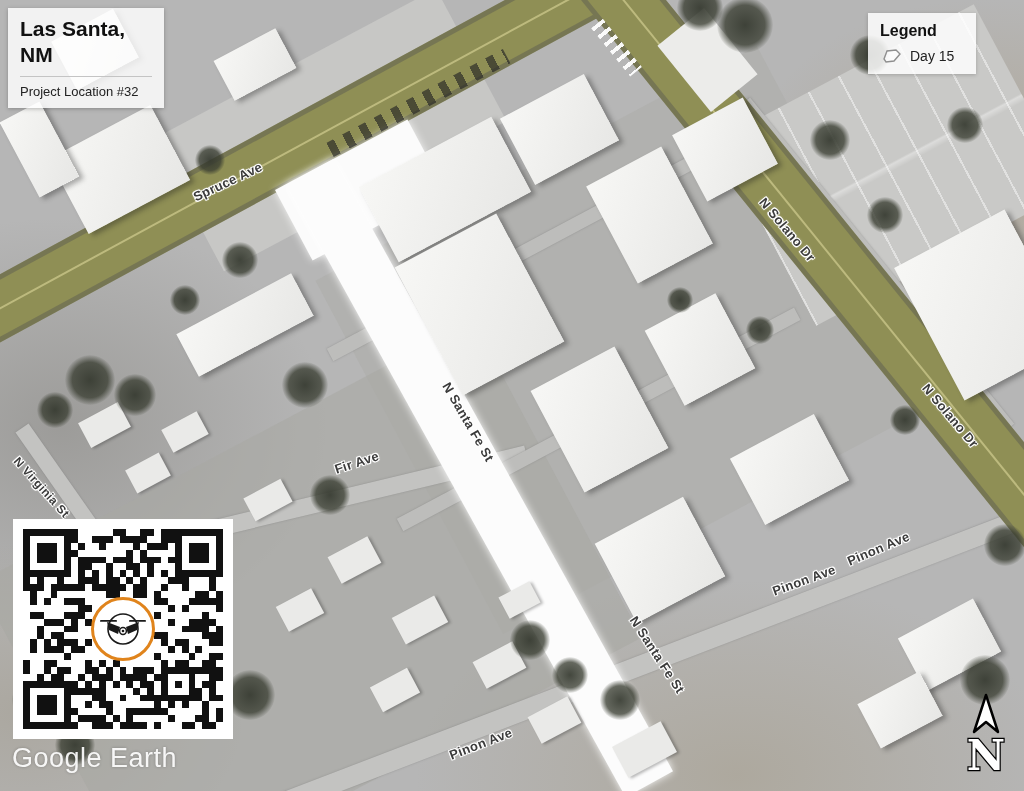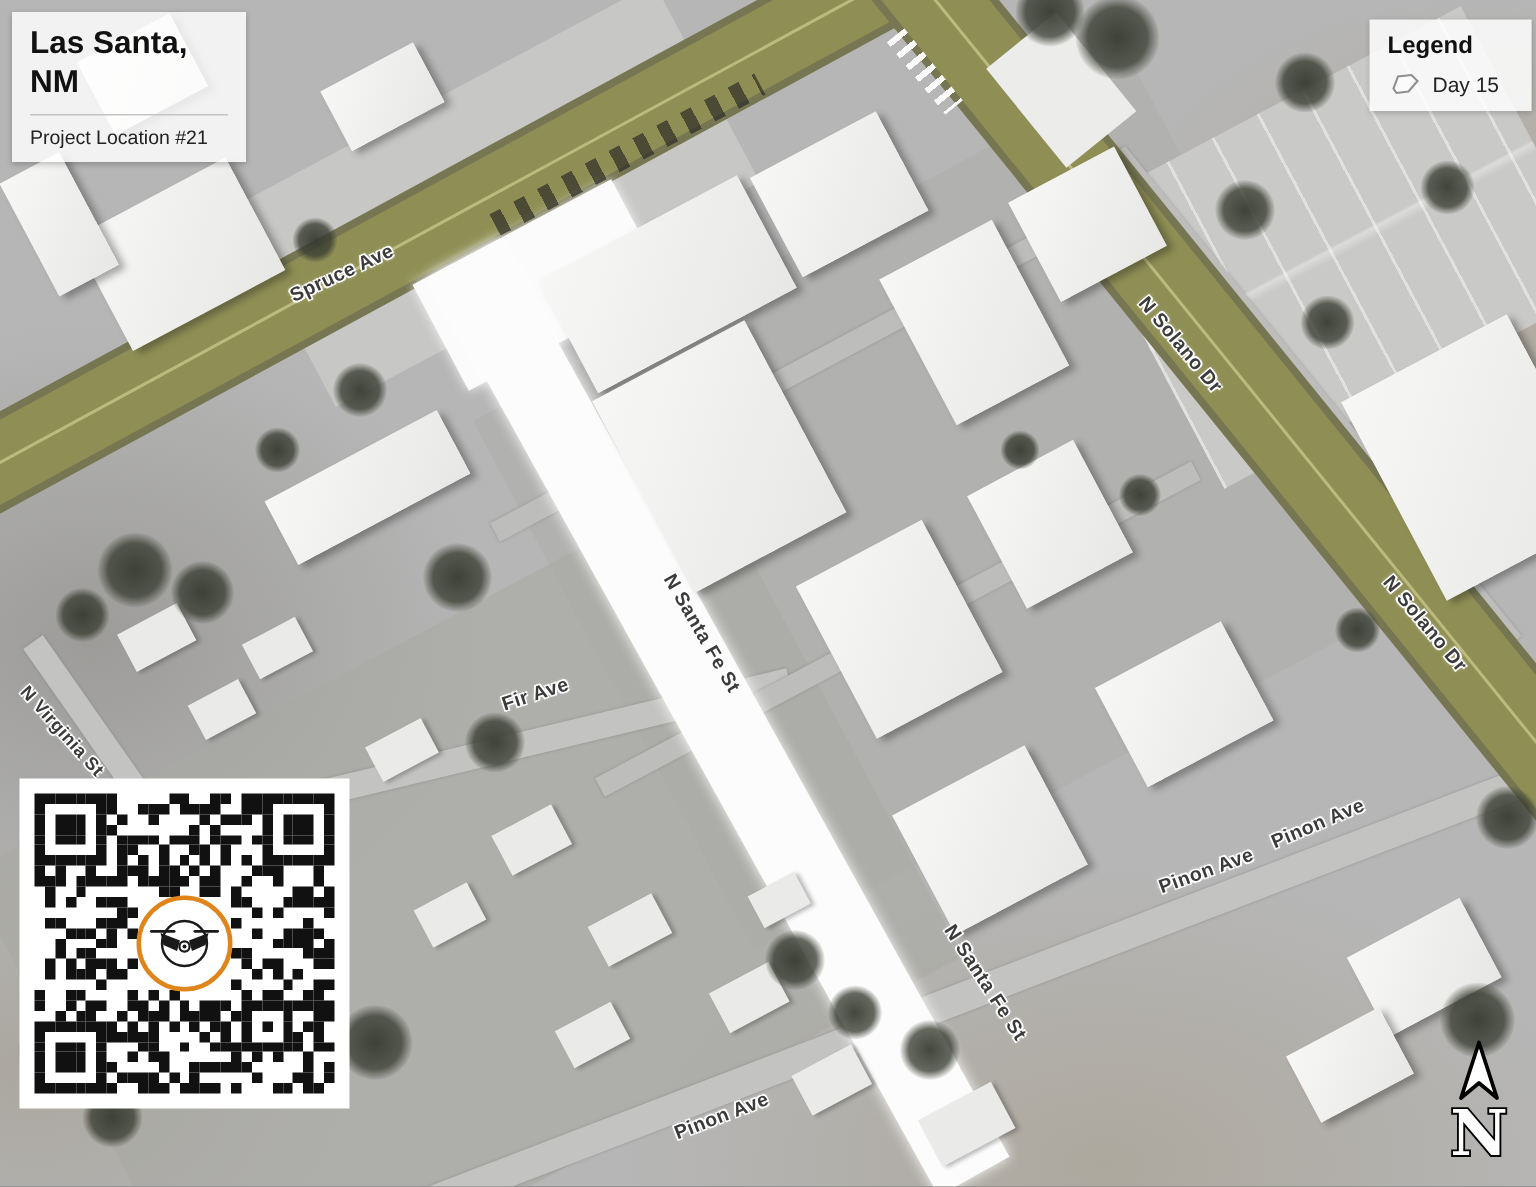--- a/index.html
+++ b/index.html
@@ -28,21 +28,21 @@
   
   .street-label{
     position:absolute;z-index:7;color:#3b3b3b;font-size:13px;font-weight:600;letter-spacing:.4px;white-space:nowrap;
     text-shadow:-1px -1px 0 #fff,1px -1px 0 #fff,-1px 1px 0 #fff,1px 1px 0 #fff,0 0 3px #fff;
     transform-origin:0 50%;
   }
   
   .titlebox{position:absolute;left:8px;top:8px;width:156px;z-index:10;background:rgba(255,255,255,.82);box-shadow:0 1px 4px rgba(0,0,0,.25);padding:8px 12px 9px 12px;box-sizing:border-box;}
   .titlebox .t{font-size:21px;font-weight:bold;color:#111;line-height:1.25;}
   .titlebox .sub{margin-top:7px;padding-top:7px;border-top:1px solid #c4c4c4;font-size:13px;color:#222;}
-  .legendbox{position:absolute;left:913px;top:13px;width:108px;z-index:10;background:rgba(255,255,255,.84);box-shadow:0 1px 4px rgba(0,0,0,.2);padding:9px 10px 10px 12px;box-sizing:border-box;}
+  .legendbox{position:absolute;left:868px;top:13px;width:108px;z-index:10;background:rgba(255,255,255,.84);box-shadow:0 1px 4px rgba(0,0,0,.2);padding:9px 10px 10px 12px;box-sizing:border-box;}
   .legendbox .lt{font-size:16px;font-weight:bold;color:#111;}
   .legend-item{display:flex;align-items:center;gap:8px;margin-top:8px;font-size:14px;color:#222;}
   .qrbox{position:absolute;left:13px;top:519px;width:220px;height:220px;background:#fff;z-index:10;}
   .qr-grid{position:absolute;left:10px;top:10px;width:200px;height:200px;display:grid;}
   .qm{background:#111;}
   .qr-logo{position:absolute;left:50%;top:50%;transform:translate(-50%,-50%);width:58px;height:58px;background:#fff;border:3px solid #e0841c;border-radius:50%;display:flex;align-items:center;justify-content:center;}
   .watermark{position:absolute;left:12px;top:743px;z-index:10;font-size:27px;color:rgba(255,255,255,.92);letter-spacing:.5px;text-shadow:0 0 3px rgba(0,0,0,.25);}
   .compass{position:absolute;left:958px;top:692px;z-index:10;}
   .scalebar{position:absolute;left:736px;top:764px;width:278px;height:20px;z-index:9;background:rgba(125,125,125,.6);border-bottom:2px solid rgba(255,255,255,.95);border-left:2px solid rgba(255,255,255,.85);color:#fff;font-size:14px;text-align:center;line-height:20px;}
   .scalebar .tick{position:absolute;right:-1px;top:-7px;width:3px;height:30px;background:#fff;}
@@ -141,21 +141,21 @@
   <div class="street-label" style="left:633px;top:610px;transform:rotate(57deg);">N Santa Fe St</div>
   <div class="street-label" style="left:335px;top:462px;transform:rotate(-18deg);">Fir Ave</div>
   <div class="street-label" style="left:16px;top:452px;transform:rotate(48deg);font-size:12px;">N Virginia St</div>
   <div class="street-label" style="left:773px;top:584px;transform:rotate(-20deg);">Pinon Ave</div>
   <div class="street-label" style="left:848px;top:554px;transform:rotate(-23deg);">Pinon Ave</div>
   <div class="street-label" style="left:450px;top:748px;transform:rotate(-21deg);">Pinon Ave</div>
 
   <div class="titlebox">
     <div class="t">Las Santa,</div>
     <div class="t">NM</div>
-    <div class="sub">Project Location #21</div>
+    <div class="sub">Project Location #32</div>
   </div>
 
   <div class="legendbox">
     <div class="lt">Legend</div>
     <div class="legend-item">
       <svg width="22" height="16" viewBox="0 0 22 16">
         <polygon points="4,11 7,3 16,2 20,6 14,13 6,14" fill="rgba(255,255,255,.6)" stroke="#8f8f8f" stroke-width="1.4"></polygon>
       </svg>
       <span>Day 15</span>
     </div>
@@ -1011,20 +1011,21 @@
         <rect x="1" y="8" width="17" height="1.8" rx=".9"></rect>
         <rect x="30" y="8" width="17" height="1.8" rx=".9"></rect>
         <path d="M8 10 L21 15 L19 22 L10 18 Z"></path>
         <path d="M40 10 L27 15 L29 22 L38 18 Z"></path>
         <circle cx="24" cy="19" r="3.4" fill="none" stroke="#1a1a1a" stroke-width="1.5"></circle>
         <circle cx="24" cy="19" r="1.3"></circle>
       </svg>
     </div>
   </div>
 
+  <div class="watermark">Google Earth</div>
 
   <div class="compass">
     <svg width="56" height="86" viewBox="0 0 56 86">
       <polygon points="28,3 40,40 28,30 16,40" fill="#fff" stroke="#000" stroke-width="2.5" stroke-linejoin="round"></polygon>
       <text id="compass-n" x="28" y="78" text-anchor="middle" font-family="DejaVu Serif, serif" font-size="42" font-weight="bold" fill="#fff" stroke="#000" stroke-width="2.5" paint-order="stroke">N</text>
     </svg>
   </div>
 
 
 </div>

